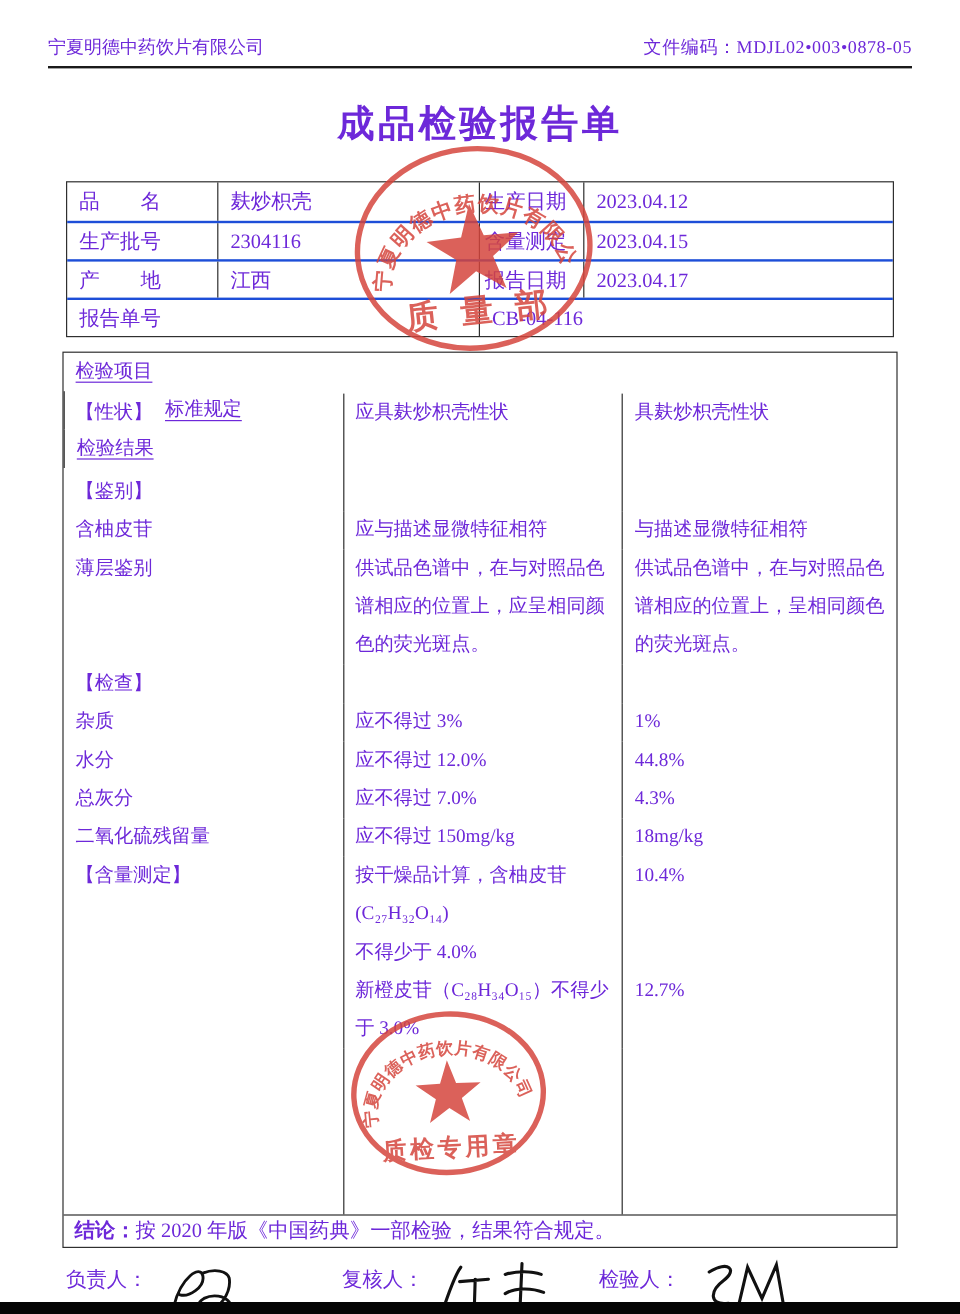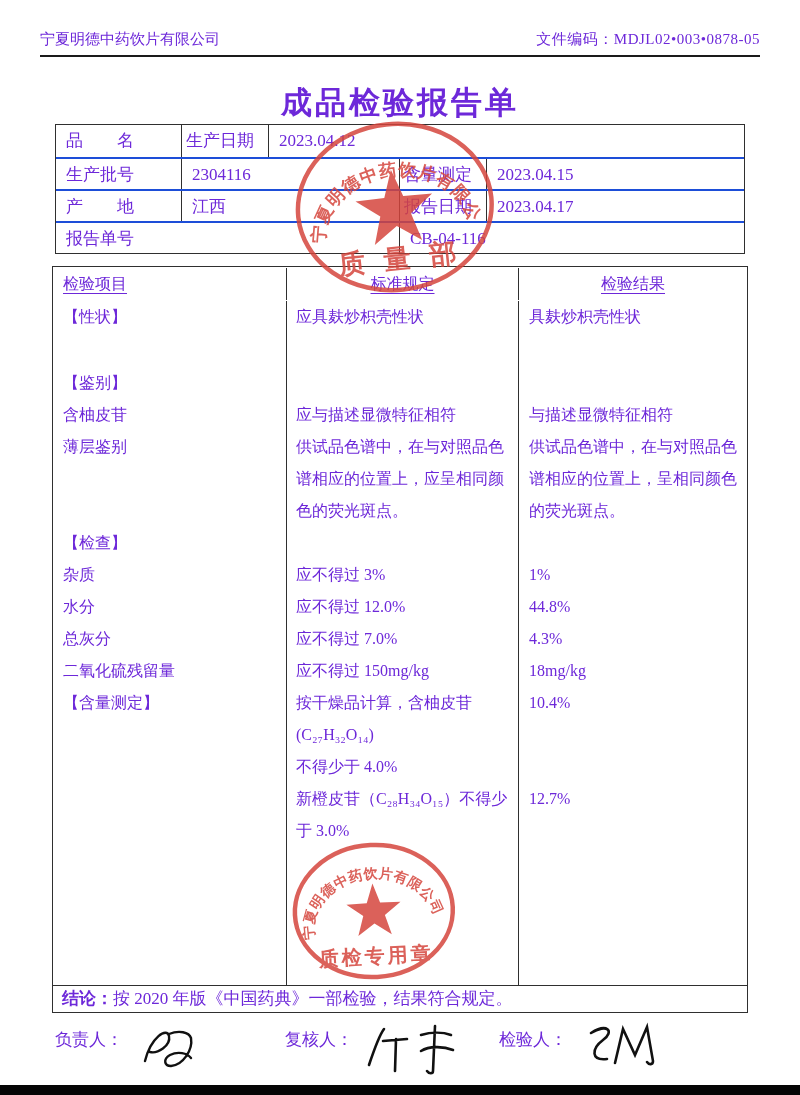--- a/index.html
+++ b/index.html
@@ -9,38 +9,38 @@
     font-family:"Liberation Serif","DejaVu Serif",serif; color:#6d28d9; overflow:hidden;
   }
   
   .hdr { display:flex; justify-content:space-between; align-items:flex-end;
          margin:0 40px; padding-top:30px; padding-bottom:6px; border-bottom:2px solid #1a1a1a;
          font-size:15px; }
   .hdr .code { letter-spacing:.5px; }
   
   .title { text-align:center; margin-top:26px; font-size:31px; font-weight:bold; letter-spacing:3px; line-height:40px; }
   
-  .info { margin:1px auto 0; margin-left:55px; width:690px; border:1px solid #2f2f2f; font-size:17px; }
+  .info { margin:28px auto 0; margin-left:55px; width:690px; border:1px solid #2f2f2f; font-size:17px; }
   .irow { display:flex; height:32px; line-height:31px; border-top:2px solid #1d4ed8; }
   .irow:first-child { border-top:none; }
   .irow .c { padding:0 10px; overflow:hidden; white-space:nowrap; }
   .irow .l1 { width:125px; }
   .irow .v1 { width:218px; border-left:1px solid #2f2f2f; }
   .irow .l2 { width:87px;  border-left:1px solid #2f2f2f; padding:0 4px; }
   .irow .v2 { flex:1;      border-left:1px solid #2f2f2f; }
   .irow .lwide { width:343px; }
   .irow .vwide { flex:1; border-left:1px solid #2f2f2f; }
   
   .main { position:relative; margin-left:52px; margin-top:12px; width:696px; height:747px;
           border:1px solid #2f2f2f; display:flex; flex-direction:column; font-size:16px; }
   .trow { display:flex; line-height:32px; }
   .trow .c1 { width:233px; padding:0 10px; }
   .trow .c2 { width:232px; padding:0 9px;  border-left:1px solid #2f2f2f; }
   .trow .c3 { flex:1;      padding:0 10px; border-left:1px solid #2f2f2f; }
-  .thead { height:34px; align-items:center; }
+  .thead { height:34px; align-items:flex-start;flex-direction:column; }
   .thead .hd { text-decoration:underline; text-underline-offset:4px; }
   .thead .c2, .thead .c3 { text-align:center; }
   .mt38 { } .mt34 { margin-top:34px; }
   .spacer { flex:1; }
   .concl { border-top:1px solid #2f2f2f; height:27px; line-height:26px; font-size:17px;
            padding-left:9px; display:flex; }
   .concl .lbl { font-weight:bold; }
   
   .stamp { position:absolute; opacity:.84; pointer-events:none; }
   .stamp-top { left:289px; top:116px; transform:rotate(-6deg); }
@@ -60,20 +60,21 @@
   <div class="hdr">
     <span>宁夏明德中药饮片有限公司</span>
     <span class="code"><span>文件编码：</span><span>MDJL02•003•0878-05</span></span>
   </div>
 
   <div class="title">成品检验报告单</div>
 
   <div class="info">
     <div class="irow">
       <div class="c l1">品　　名</div>
+      <div class="c v1">麸炒枳壳</div>
       <div class="c l2">生产日期</div>
       <div class="c v2">2023.04.12</div>
     </div>
     <div class="irow">
       <div class="c l1">生产批号</div>
       <div class="c v1">2304116</div>
       <div class="c l2">含量测定</div>
       <div class="c v2">2023.04.15</div>
     </div>
     <div class="irow">

